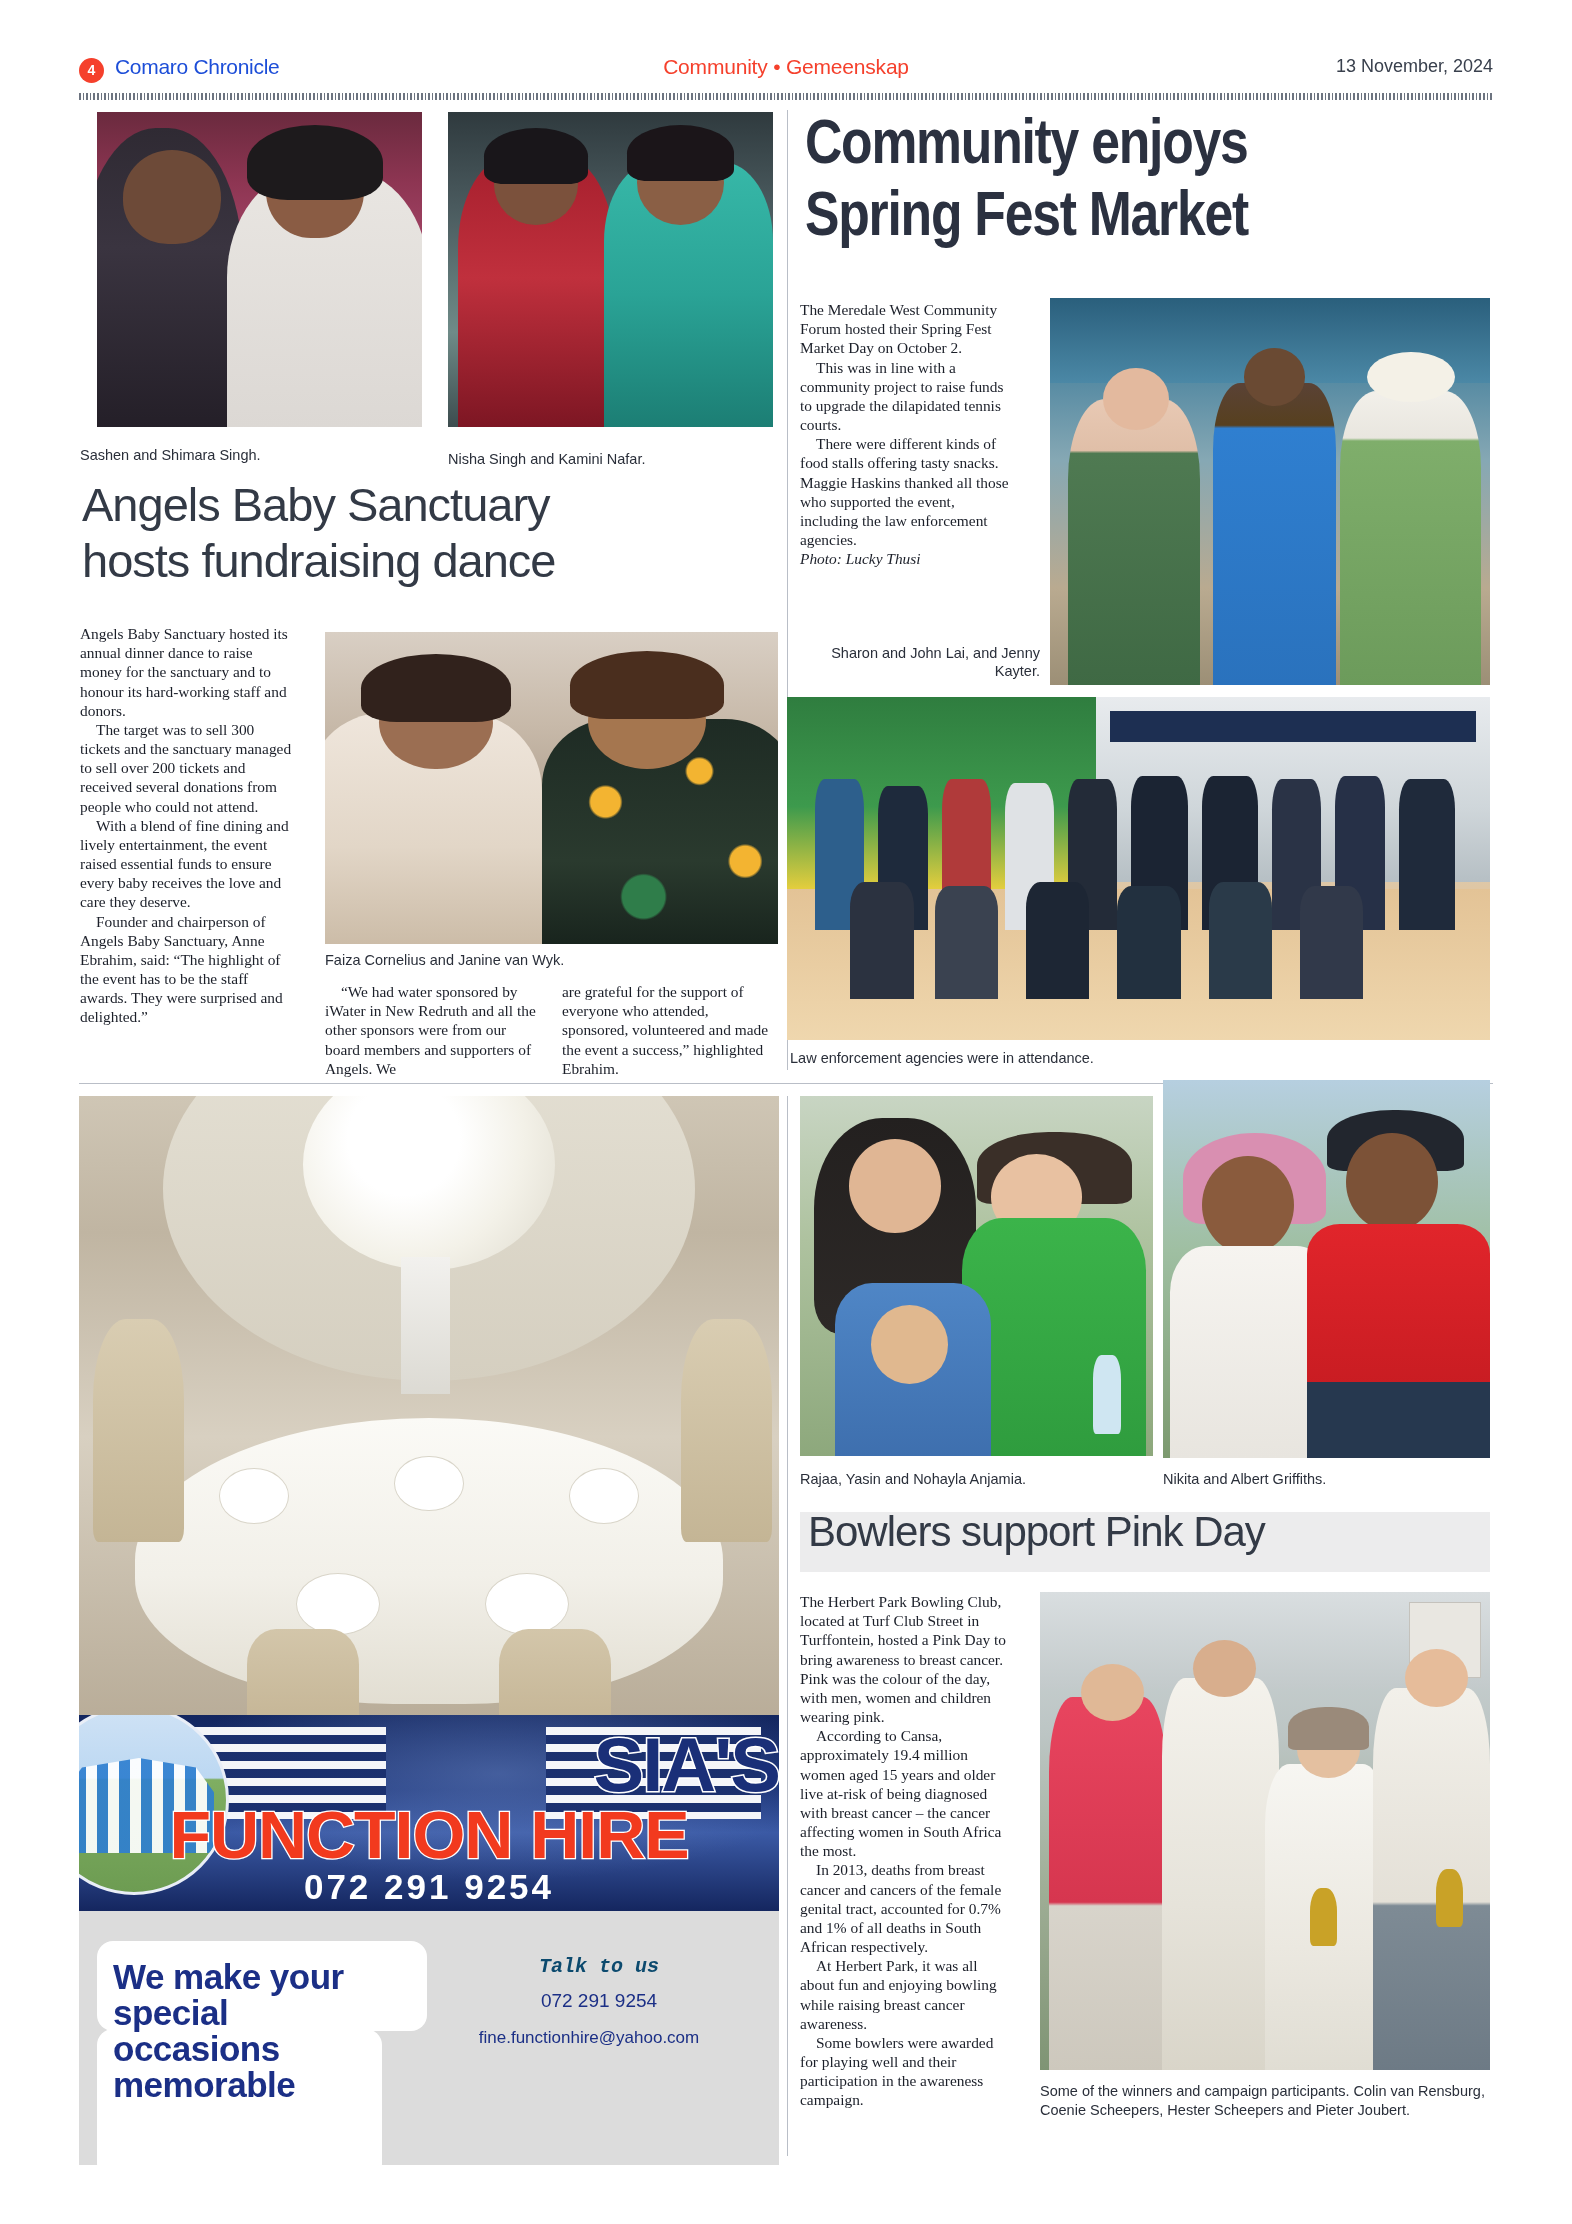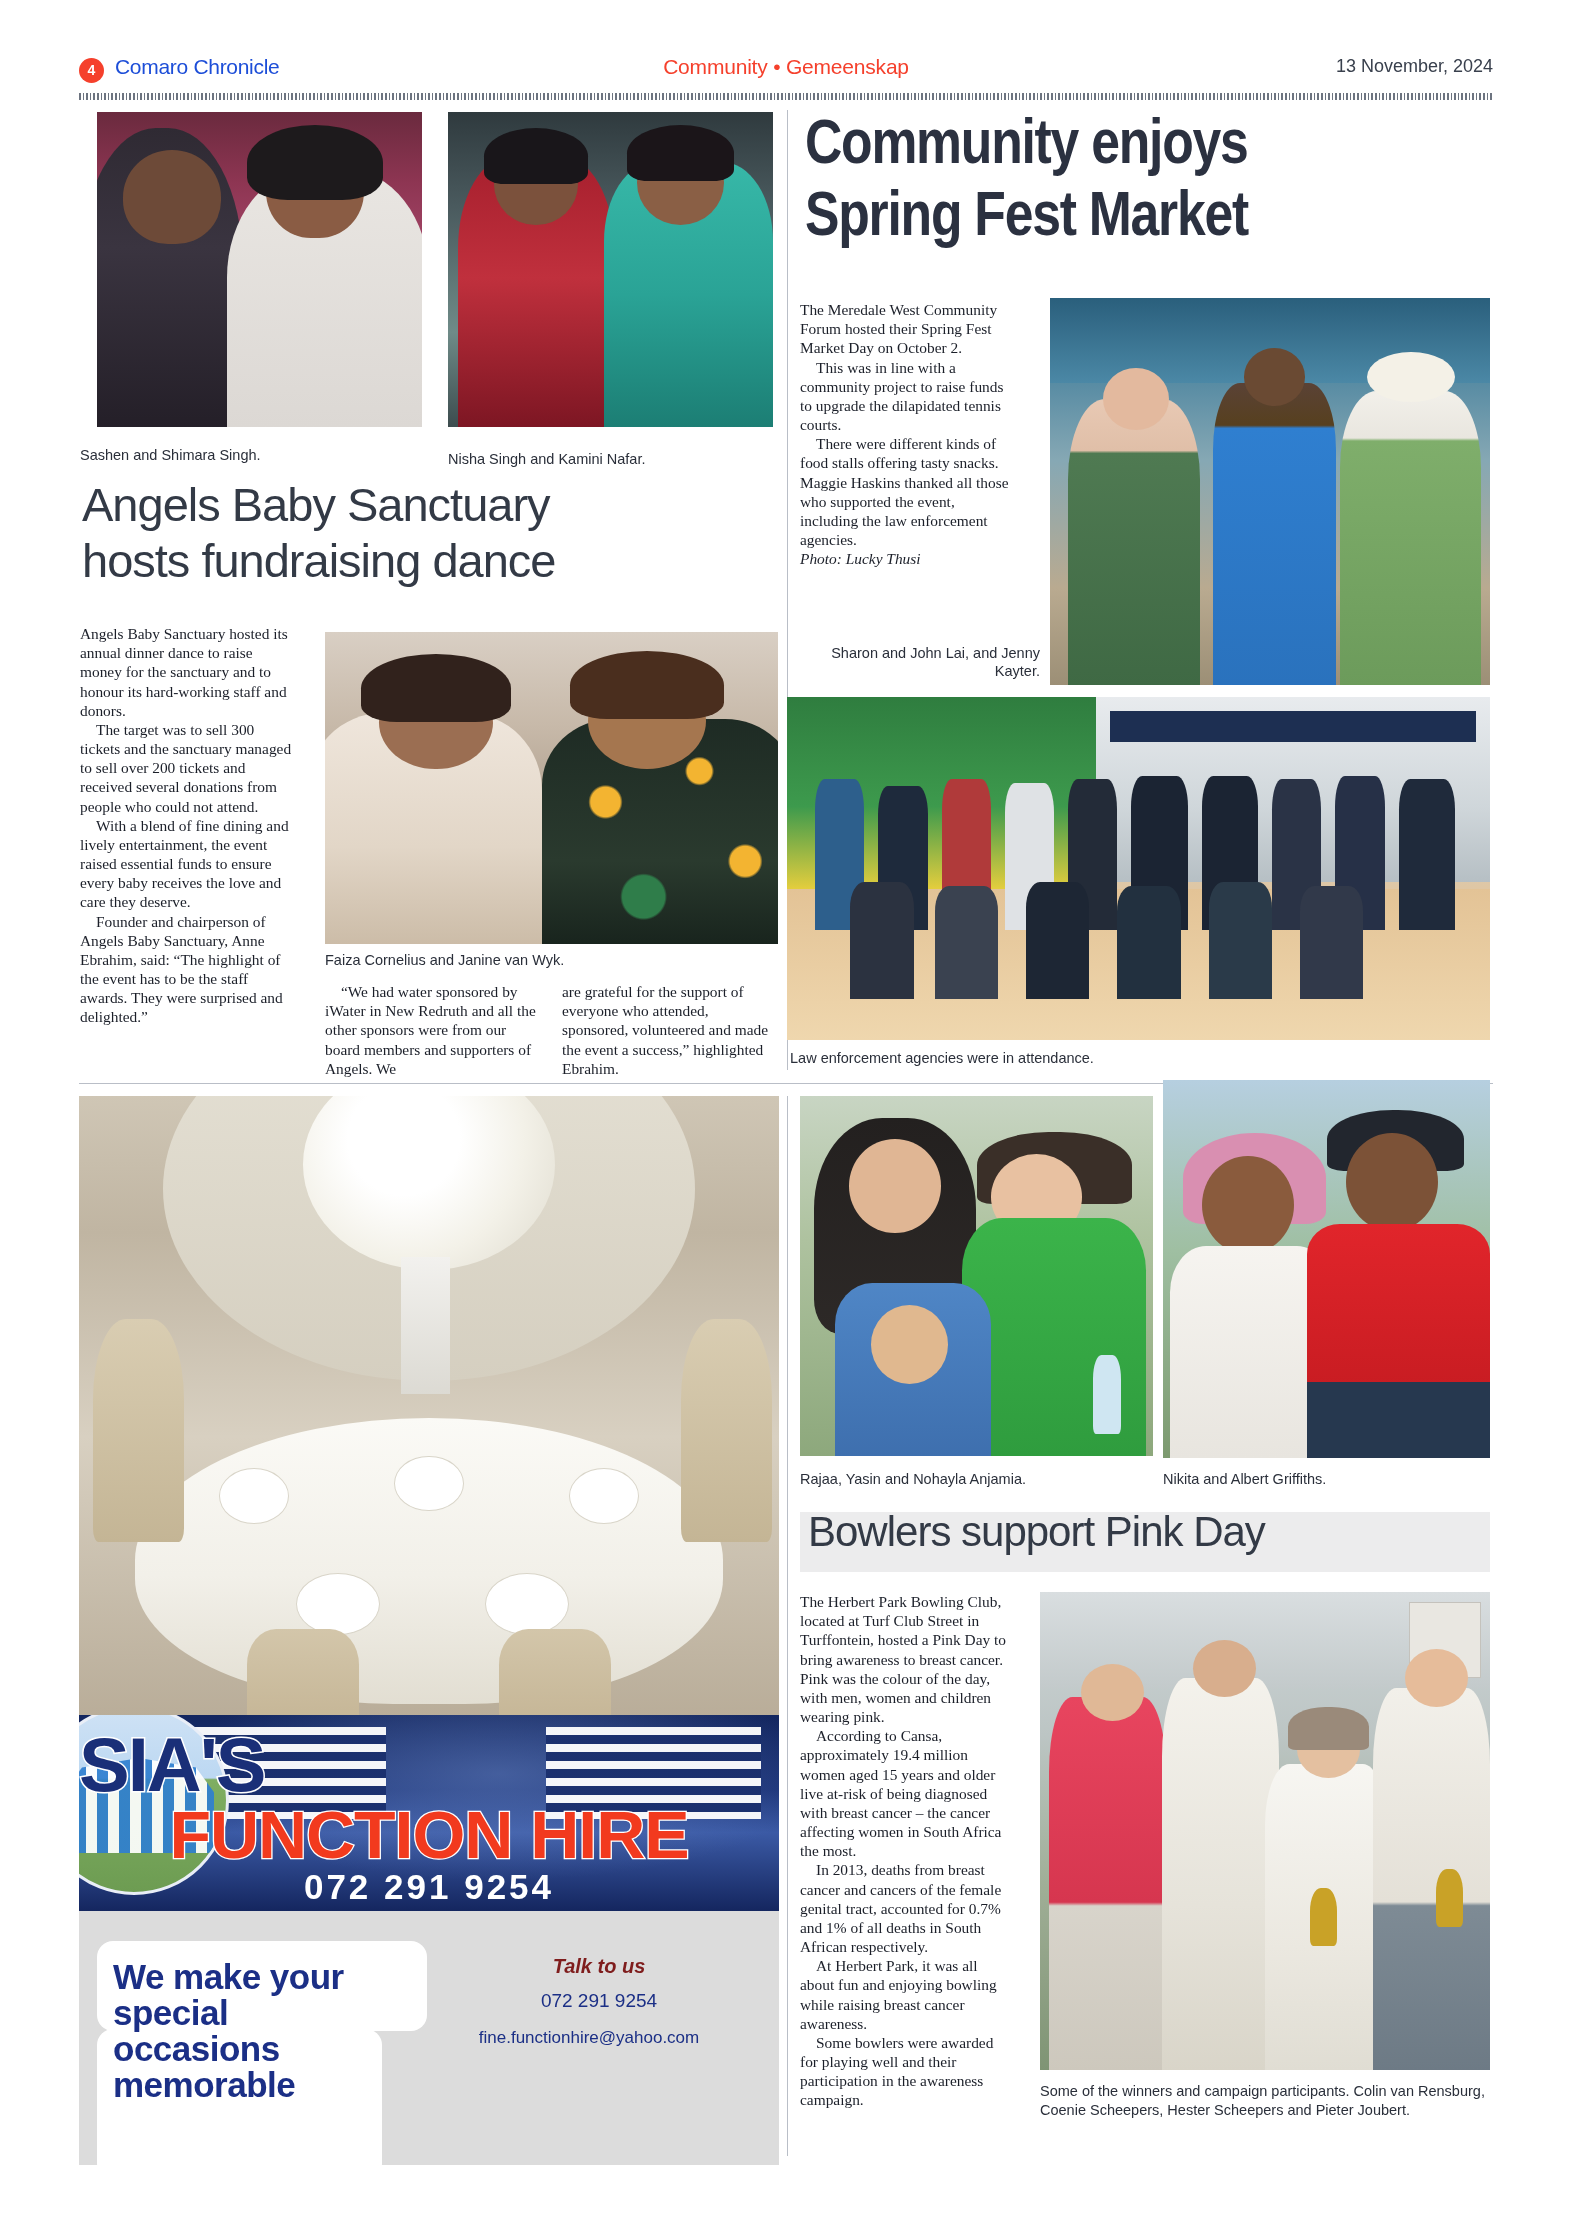--- a/index.html
+++ b/index.html
@@ -93,21 +93,21 @@
     border-radius:50%; overflow:hidden; border:3px solid #e9eef7;
     background:linear-gradient(180deg,#cfe2f5 0%,#bcd8f2 38%,#7fae62 39%,#6d9c52 100%);
   }
   .tent {
     position:absolute; left:22px; top:50px; width:150px; height:95px;
     background:repeating-linear-gradient(90deg,#ffffff 0 11px,#2f7fd0 11px 22px);
     clip-path:polygon(0% 36%,12% 10%,50% 0%,88% 10%,100% 36%,100% 100%,0% 100%);
     opacity:.92;
   }
   .ad-sias {
-    position:absolute; left:0; top:6px; width:700px; text-align:left;
+    position:absolute; left:0; top:6px; width:700px; text-align:right;
     font-family:"Liberation Sans",sans-serif; font-weight:bold; font-size:76px;
     color:#1a2f78; -webkit-text-stroke:3px #ffffff; paint-order:stroke fill;
     letter-spacing:-2px;
   }
   .ad-fh {
     position:absolute; left:0; top:82px; width:700px; text-align:center;
     font-family:"Liberation Sans",sans-serif; font-weight:bold; font-size:66px;
     color:#f23a1e; -webkit-text-stroke:2.5px #ffffff; paint-order:stroke fill;
     letter-spacing:-1px; transform:scaleX(1.03); transform-origin:center;
   }
@@ -127,22 +127,22 @@
     position:absolute; left:18px; top:118px; width:285px; height:150px;
     background:#fff; border-radius:16px;
   }
   .ad-slogan {
     position:absolute; left:34px; top:36px; width:330px;
     font-family:"Liberation Sans",sans-serif; font-weight:bold; font-size:35px;
     color:#1b2f86; line-height:1.03; letter-spacing:-0.5px;margin-top:12px;
   }
   .ad-talk {
     position:absolute; left:360px; top:44px; width:320px; text-align:center;
-    font-family:Liberation Sans, sans-serif; font-weight:bold; font-style:italic;
-    font-size:20px; color:#7f1d1d;
+    font-family:Liberation Mono, monospace; font-weight:bold; font-style:italic;
+    font-size:20px; color:#0c4a6e;
   }
   .ad-tel {
     position:absolute; left:360px; top:79px; width:320px; text-align:center;
     font-family:"Liberation Sans",sans-serif; font-size:19px; color:#1b2f86;
   }
   .ad-mail {
     position:absolute; left:330px; top:117px; width:360px; text-align:center;
     font-family:"Liberation Sans",sans-serif; font-size:17px; color:#1b2f86;
   }
 </style>

